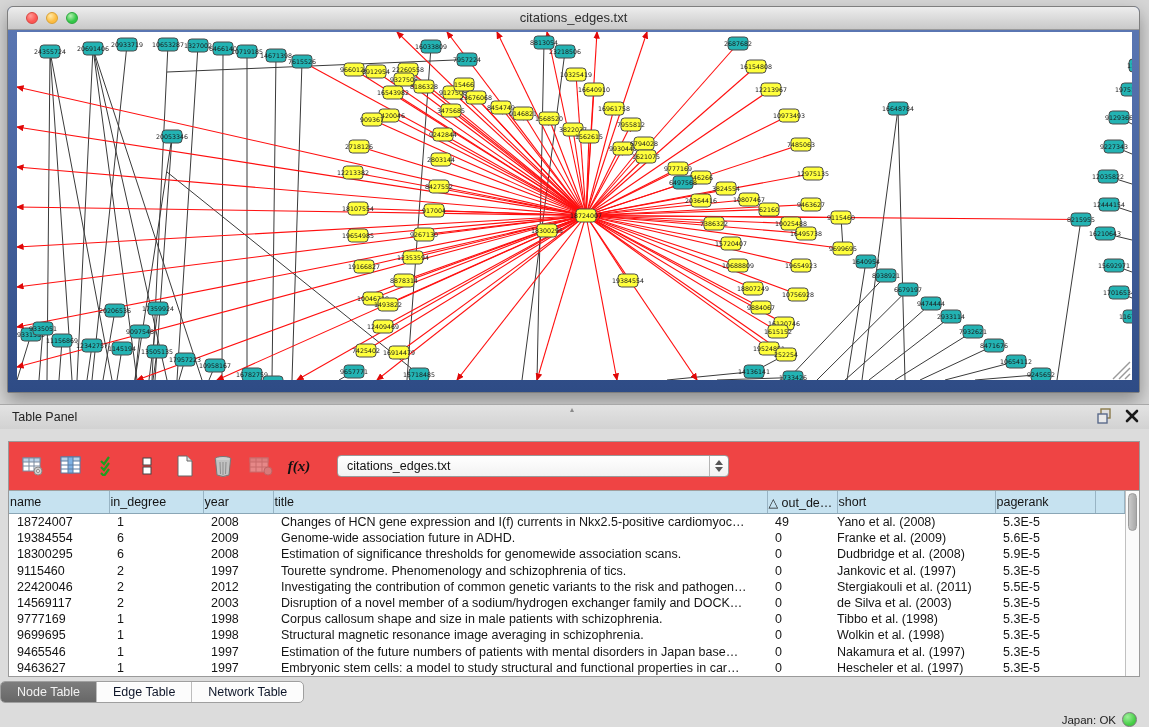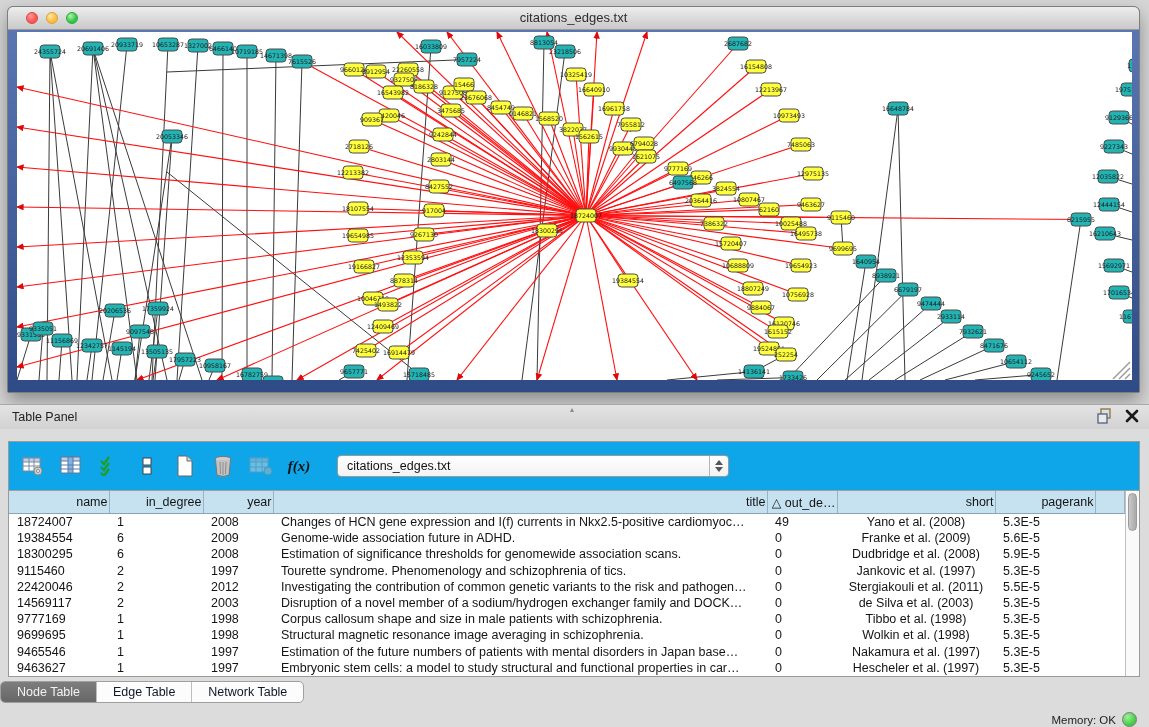--- a/index.html
+++ b/index.html
@@ -24,40 +24,40 @@
 
   
   #table-panel{position:absolute;left:0;top:404px;width:1149px;height:329px;
     background:#dcdcdc;border-top:1px solid #a8a8a8;box-sizing:border-box;}
   .panel-header{height:24px;position:relative;background:linear-gradient(#e3e3e3,#d2d2d2);}
   .panel-header .ptitle{position:absolute;left:12px;top:5px;font-size:12.5px;color:#222;}
   .panel-handle{position:absolute;left:570px;top:0px;font-size:8px;color:#8a8a8a;}
   .panel-actions{position:absolute;right:10px;top:3px;display:flex;gap:12px;align-items:center;}
 
   .panel-inner{position:absolute;left:8px;top:36px;width:1132px;height:236px;
-    background:#0ea5e9;border:1px solid #9a9a9a;box-sizing:border-box;}
+    background:#ef4444;border:1px solid #9a9a9a;box-sizing:border-box;}
   .toolbar{height:48px;display:flex;align-items:center;gap:14px;padding-left:12px;}
   .tbtn{width:24px;height:24px;display:flex;align-items:center;justify-content:center;}
   .tbtn.disabled{opacity:.45;}
   .fx{font-family:"Liberation Serif",serif;font-style:italic;font-weight:bold;font-size:15px;color:#111;}
   .dropdown{width:392px;height:22px;background:linear-gradient(#ffffff,#f2f2f2);
     border:1px solid #9a9a9a;border-radius:4px;position:relative;display:flex;align-items:center;
     font-size:12.5px;color:#111;padding-left:9px;box-sizing:border-box;margin-left:12px;}
   .dropdown .stepper{position:absolute;right:0;top:0;width:18px;height:100%;
     border-left:1px solid #b5b5b5;display:flex;flex-direction:column;align-items:center;justify-content:center;gap:2px;}
   .tri-up{width:0;height:0;border-left:4px solid transparent;border-right:4px solid transparent;border-bottom:5px solid #555;}
   .tri-down{width:0;height:0;border-left:4px solid transparent;border-right:4px solid transparent;border-top:5px solid #555;}
 
   .tablewrap{position:absolute;left:0;top:48px;right:0;bottom:0;background:#fff;
     border-top:1px solid #a0a0a0;display:flex;}
   #data-table{border-collapse:collapse;table-layout:fixed;font-size:12.5px;color:#141414;flex:0 0 auto;}
   #data-table th{background:#c6e2f0;border-right:1px solid #98b4c4;border-bottom:1px solid #8aa6b6;
-    font-weight:normal;height:20px;text-align:right;overflow:hidden;white-space:nowrap;}
+    font-weight:normal;height:20px;text-align:left;overflow:hidden;white-space:nowrap;}
   #data-table td{height:16px;padding:0 0 0 8px;white-space:nowrap;overflow:hidden;text-overflow:clip;}
-  #data-table td.center{text-align:center;padding:0;}
+  #data-table td.center{padding:0;}
   .vscroll{flex:1 1 auto;background:#fafafa;border-left:1px solid #c0c0c0;position:relative;}
   .vscroll .thumb{position:absolute;top:2px;left:2px;right:2px;height:36px;background:linear-gradient(90deg,#c9c9c9,#a9a9a9);
     border:1px solid #9a9a9a;border-radius:7px;}
 
   .tabbar{position:absolute;left:0;top:276px;width:100%;display:flex;justify-content:flex-start;}
   .seg{display:flex;border:1px solid #9f9f9f;border-radius:5px;overflow:hidden;height:20px;
     background:#fcfcfc;box-shadow:inset 0 1px 0 #fff;}
   .seg .tab{padding:0 16px;font-size:12.5px;line-height:20px;color:#0f172a;border-right:1px solid #bdbdbd;}
   .seg .tab:last-child{border-right:none;}
   .seg .tab.active{background:linear-gradient(#7d7d7d,#676767);color:#f2f2f2;}
@@ -980,16 +980,16 @@
 
   <div class="tabbar">
     <div class="seg" id="seg-tabs">
         <div class="tab active">Node Table</div>
         <div class="tab">Edge Table</div>
         <div class="tab">Network Table</div>
       </div>
   </div>
 
   <div class="statusbar">
-    <span>Memory: OK</span>
+    <span>Japan: OK</span>
     <span class="memdot"></span>
   </div>
 </div>
 
 </body></html>

